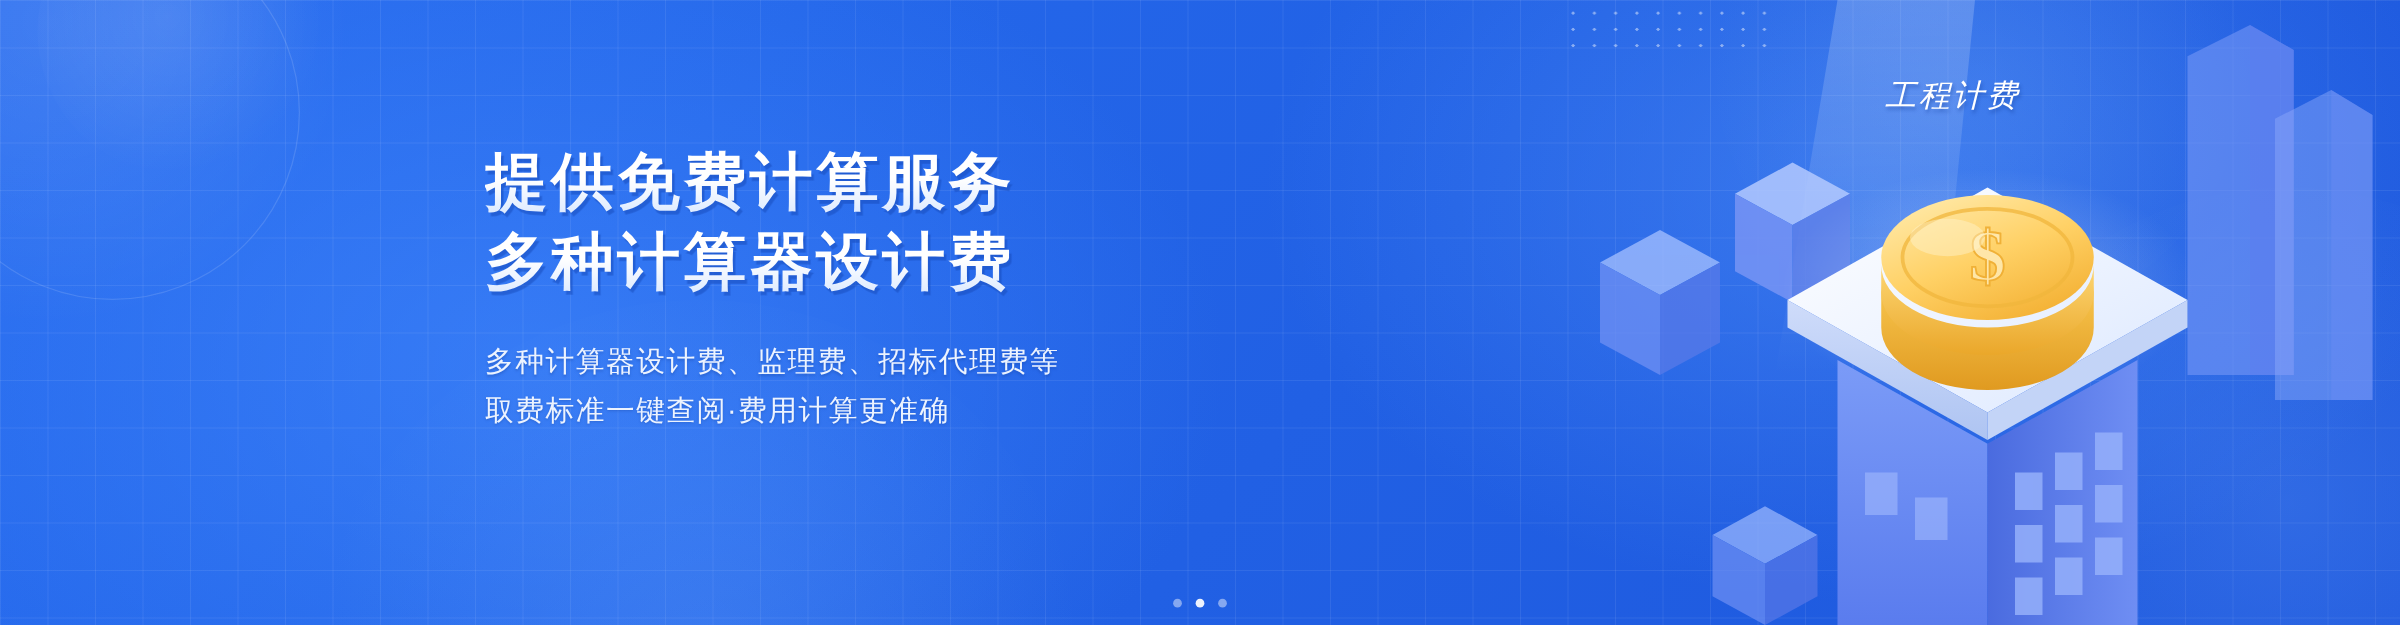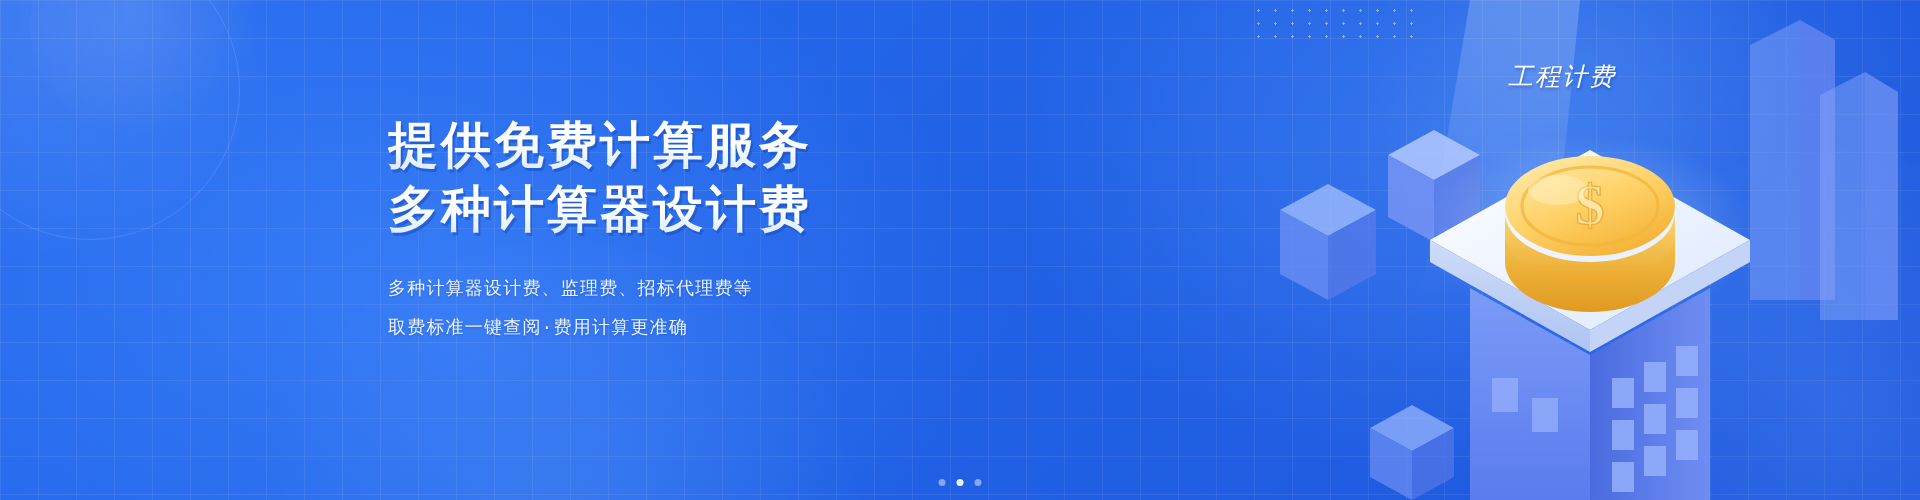--- a/index.html
+++ b/index.html
@@ -76,27 +76,26 @@
     -webkit-background-clip:text;
     background-clip:text;
     -webkit-text-fill-color:transparent;
     filter:drop-shadow(2px 3px 0 rgba(24,77,190,.55));
     white-space:nowrap;
   }
   .headline + .headline{ margin-top:6px; }
 
   .sub{
     margin-top:32px;
-    font-size:18px;
+    font-size:23px;
     line-height:39px;
     letter-spacing:1.2px;
     color:#ecf3ff;
     white-space:nowrap;
     text-shadow:0 1px 2px rgba(20,60,150,.35);
-    font-family:Liberation Mono, monospace;
   }
 
   
   .art{
     position:absolute;
     right:0; top:0;
     width:700px; height:500px;
     pointer-events:none;
   }
   .art svg{ display:block; width:100%; height:100%; }

